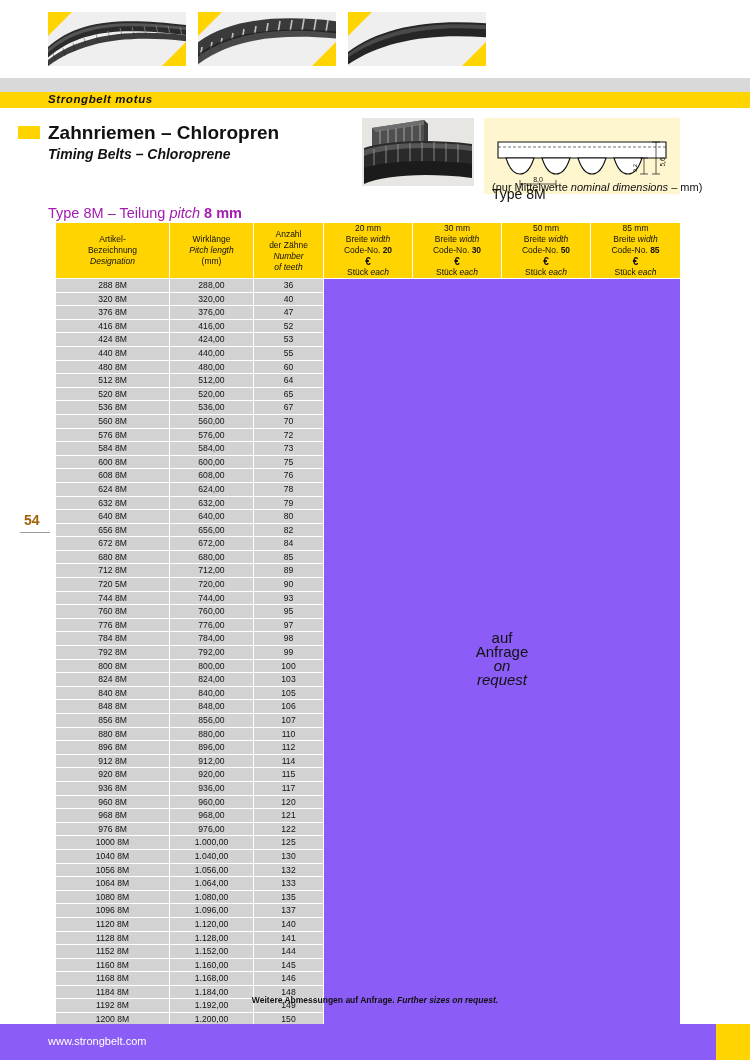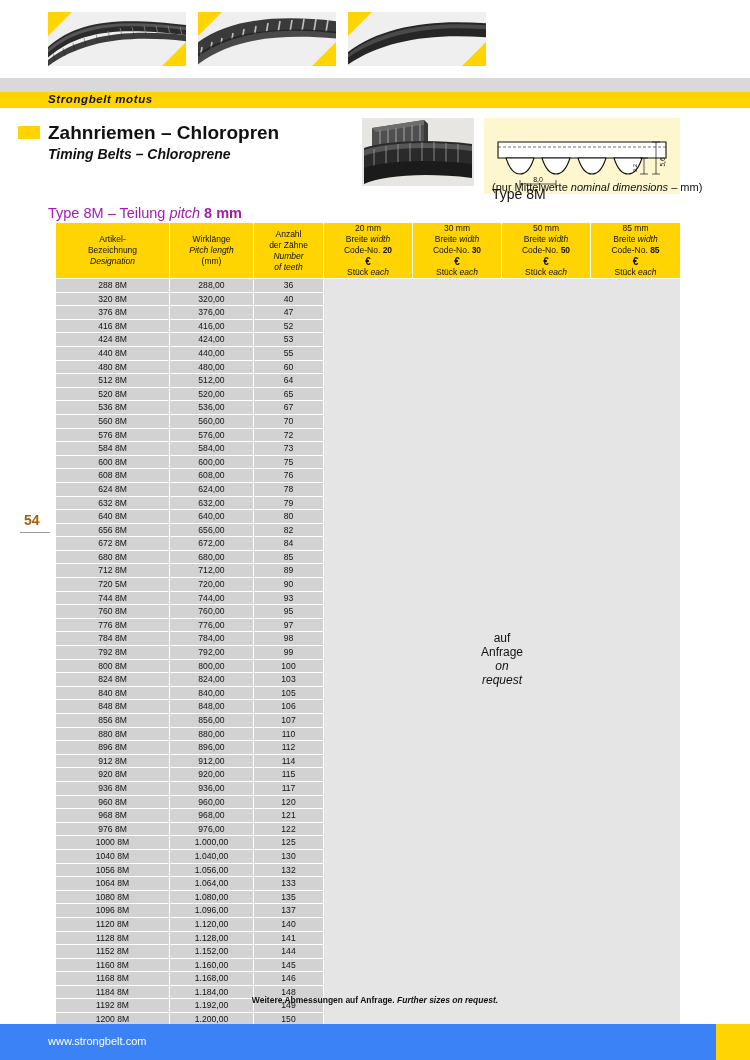--- a/index.html
+++ b/index.html
@@ -172,24 +172,24 @@
     background: #d2d2d2;
     font-size: 8.6px;
     line-height: 12.6px;
     height: 13.6px;
     color: #111;
     border-bottom: 1px solid #ffffff;
     border-right: 1px solid #ffffff;
   }
   tbody td.c1, tbody td.c2, tbody td.c3 { background: #d2d2d2; }
   .price-cell {
-    background: #e5e5e5;
+    background: #8b5cf6;
     vertical-align: middle;
     text-align: center;
-    font-size: 12px;
+    font-size: 15px;
     line-height: 14px;
     color: #111;
   }
   .price-cell .it { font-style: italic; }
 
   
   col.w1 { width: 114px; }
   col.w2 { width: 84px; }
   col.w3 { width: 70px; }
   col.w4 { width: 89px; }
@@ -207,21 +207,21 @@
     font-weight: bold;
     color: #111;
   }
   .footnote i { font-style: italic; }
 
   
   .footer {
     position: absolute;
     left: 0; bottom: 0;
     width: 750px; height: 36px;
-    background: #3b82f6;
+    background: #8b5cf6;
   }
   .footer-url {
     position: absolute;
     left: 48px; top: 11px;
     font-size: 11px;
     color: #ffffff;
   }
   .footer-tab {
     position: absolute;
     right: 0; top: 0;

